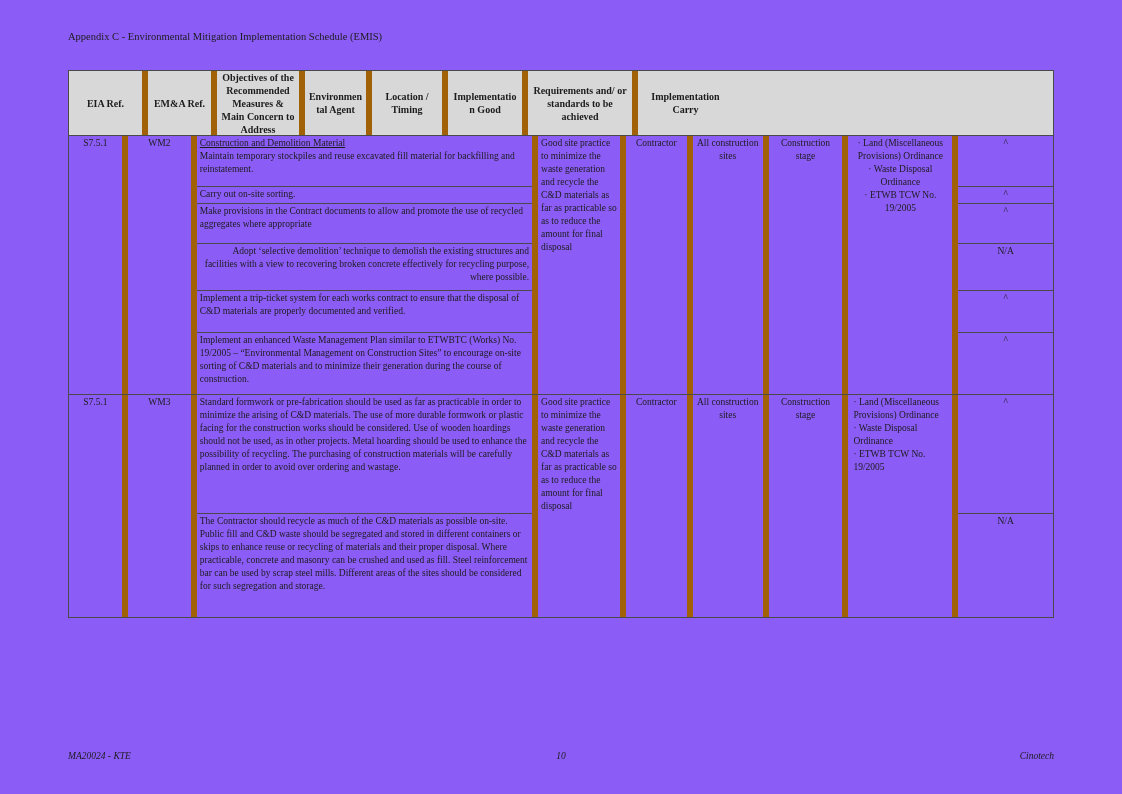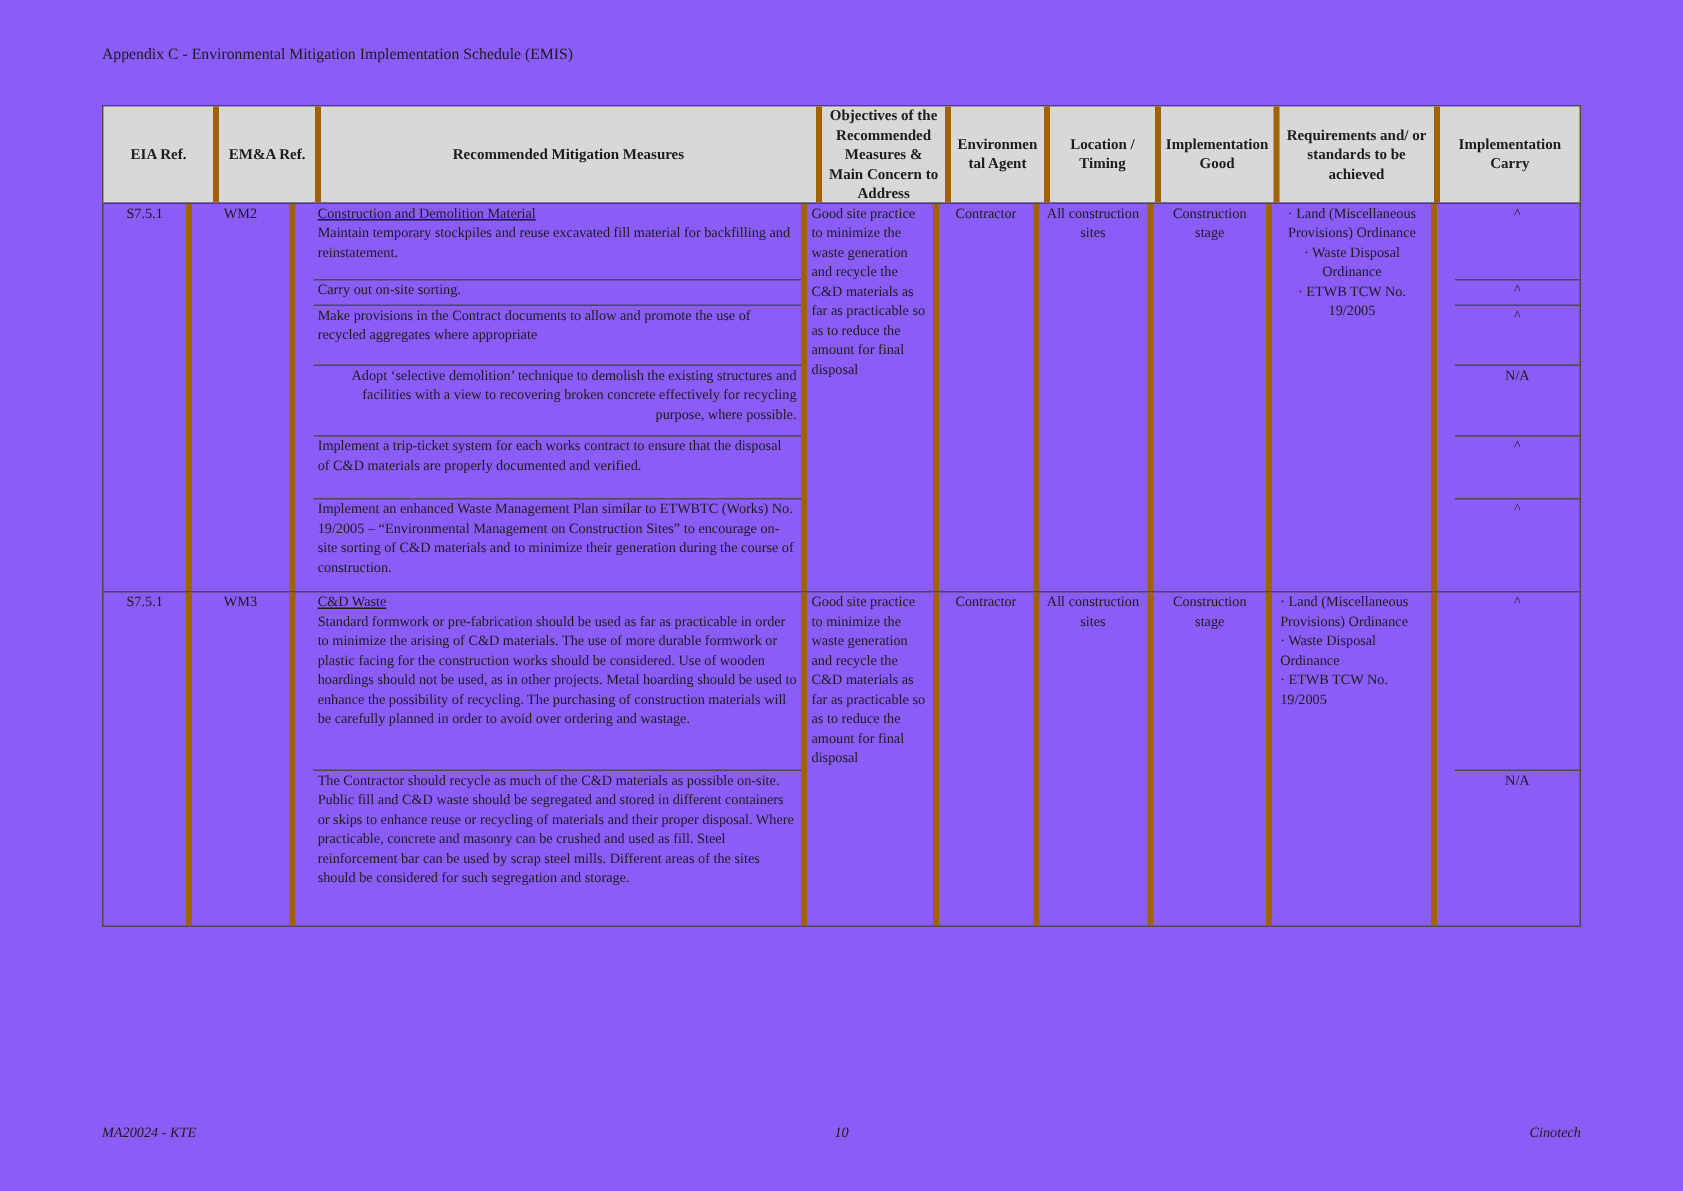--- a/index.html
+++ b/index.html
@@ -18,42 +18,41 @@
   .emis-table{
     position:absolute;left:68px;top:70px;width:986px;
     border:1px solid #4a4a4a;
     box-sizing:border-box;
     font-size:9.5px;line-height:13px;
   }
   .tr{display:flex;flex-direction:row;align-items:stretch;}
   .tr.body{border-top:1px solid #4a4a4a;}
   .th,.td{
     box-sizing:border-box;
-    border-right:4px solid #a16207;
+    border-right:6px solid #a16207;
     overflow:hidden;
   }
   .th:last-child,.td:last-child{border-right:none;}
   .tr.head{height:64px;background:#d8d8d8;}
   .th{
     font-weight:bold;font-size:10px;line-height:13px;
     display:flex;align-items:center;justify-content:center;
     text-align:center;padding:1px 3px;
     overflow-wrap:break-word;word-break:break-word;
   }
   .th > div{width:100%;}
   .td{padding:1px 3px;}
   .td.center{text-align:center;}
   .td.nopad{padding:0;}
   .subcol{display:flex;flex-direction:column;}
   .sub{
     box-sizing:border-box;
     border-bottom:1px solid #4a4a4a;
     padding:1px 3px;
     overflow:hidden;
-    margin-left:12px;
   }
   .sub:last-child{border-bottom:none;}
   .m-heading{text-decoration:underline;}
   .sub.status{text-align:center;padding-top:1px;}
   .req-cell{padding:1px 5px;}
   .req-center .req-item{text-align:center;}
   .req-left .req-item{text-align:left;}
   .footer{
     position:absolute;left:68px;top:750px;width:986px;
     display:flex;justify-content:space-between;
@@ -69,23 +68,20 @@
 
   <div class="doc-title">Appendix C - Environmental Mitigation Implementation Schedule (EMIS)</div>
 
   <div class="emis-table" id="table-root">
       <div class="tr head">
         <div class="th" style="width: 79px; justify-content: flex-end;">
           <div>EIA Ref.</div>
         </div>
         <div class="th" style="width: 69px;">
           <div>EM&amp;A Ref.</div>
-        </div>
-        <div class="th" style="width: 342px;">
-          <div>Recommended Mitigation Measures</div>
         </div>
         <div class="th" style="width: 88px;">
           <div>Objectives of the Recommended Measures &amp; Main Concern to Address</div>
         </div>
         <div class="th" style="width: 67px;">
           <div>Environmental Agent</div>
         </div>
         <div class="th" style="width: 76px;">
           <div>Location / Timing</div>
         </div>
@@ -139,21 +135,20 @@
           <div class="sub status" style="height: 47px;">N/A</div>
           <div class="sub status" style="height: 42px;">^</div>
           <div class="sub status" style="height: 61px;">^</div>
         </div>
       </div>
       <div class="tr body" style="height: 222px;">
         <div class="td center" style="width: 59px;">S7.5.1</div>
         <div class="td center" style="width: 69px;">WM3</div>
         <div class="td nopad subcol" style="width: 342px;">
           <div class="sub" style="height: 119px;">
-            <div class="m-heading">C&amp;D Waste</div>
             <div class="m-text">Standard formwork or pre-fabrication should be used as far as practicable in order to minimize the arising of C&amp;D materials.  The use of more durable formwork or plastic facing for the construction works should be considered. Use of wooden hoardings should not be used, as in other projects.  Metal hoarding should be used to enhance the possibility of recycling.  The purchasing of construction materials will be carefully planned in order to avoid over ordering and wastage.</div>
           </div>
           <div class="sub" style="height: 103px;">
             <div class="m-text">The Contractor should recycle as much of the C&amp;D materials as possible on-site. Public fill and C&amp;D waste should be segregated and stored in different containers or skips to enhance reuse or recycling of materials and their proper disposal.  Where practicable, concrete and masonry can be crushed and used as fill.  Steel reinforcement bar can be used by scrap steel mills.  Different areas of the sites should be considered for such segregation and storage.</div>
           </div>
         </div>
         <div class="td" style="width: 88px;">Good site practice to minimize the waste generation and recycle the C&amp;D materials as far as practicable so as to reduce the amount for final disposal</div>
         <div class="td center" style="width: 67px;">Contractor</div>
         <div class="td center" style="width: 76px;">All construction sites</div>
         <div class="td center" style="width: 80px;">Construction stage</div>

